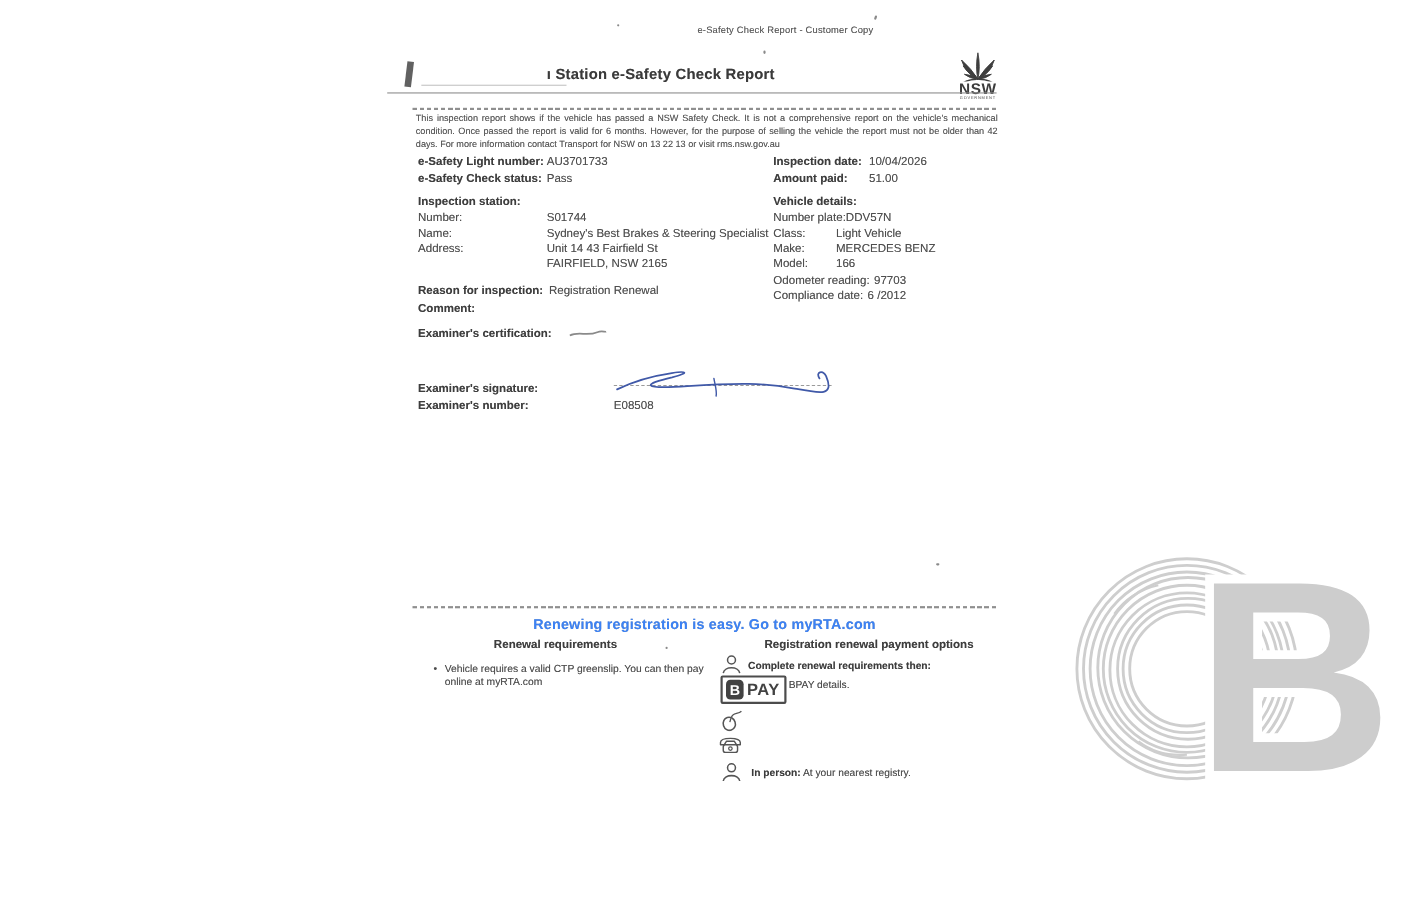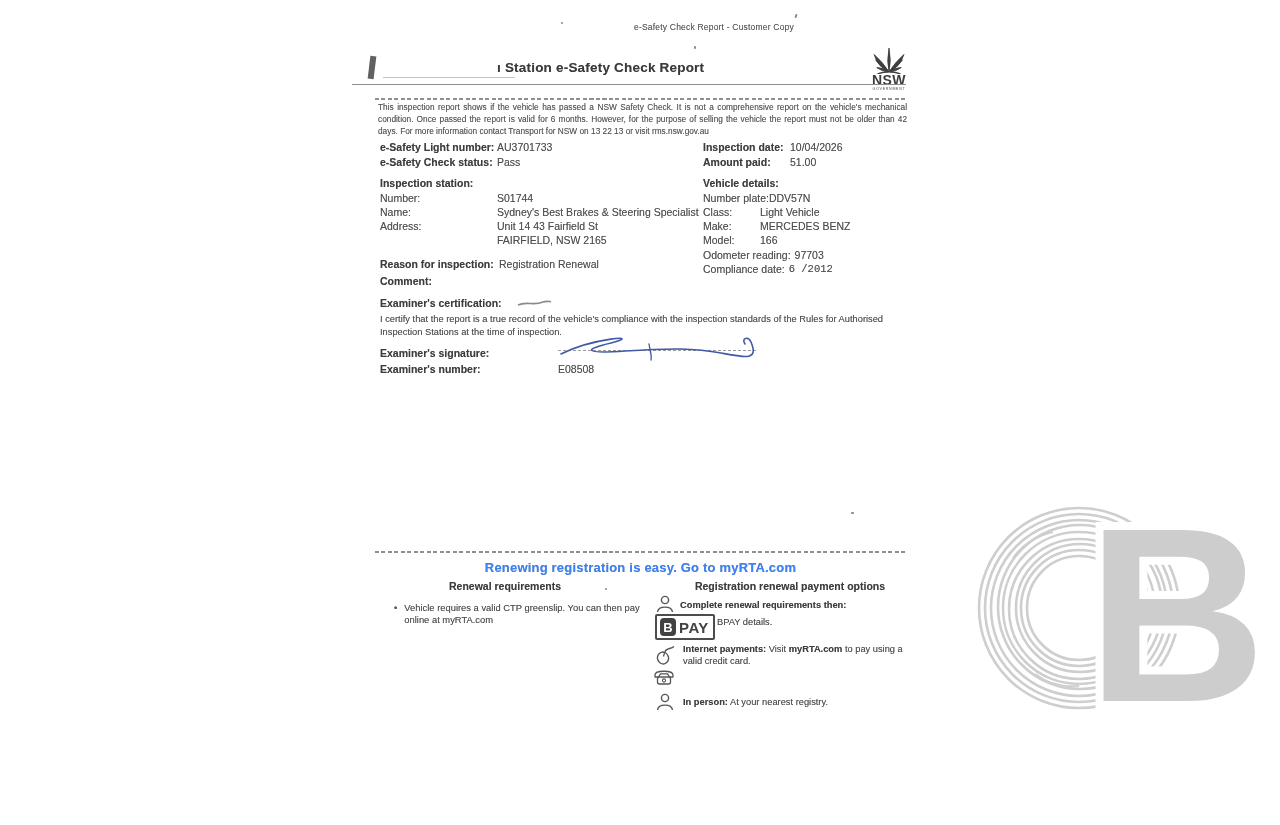--- a/index.html
+++ b/index.html
@@ -134,34 +134,33 @@
   <div class="abs frow doc" style="left:703px; top:233px;">
     <span class="val" style="min-width:57px;">Model:</span>
     <span class="val">166</span>
   </div>
   <div class="abs frow doc" style="left:703px; top:248px;">
     <span class="val">Odometer reading:</span>
     <span class="val" style="margin-left:4px;">97703</span>
   </div>
   <div class="abs frow doc" style="left:703px; top:262px;">
     <span class="val">Compliance date:</span>
-    <span class="val" style="margin-left:4px;font-family:Liberation Mono, monospace;">6 /2012</span>
+    <span class="val" style="margin-left:4px;">6 /2012</span>
   </div>
 
   <div class="abs frow doc" style="left:380px; top:257px;">
     <span class="lbl lw117">Reason for inspection:</span>
     <span class="val" style="margin-left:2px;">Registration Renewal</span>
   </div>
   <div class="abs frow lbl doc" style="left:380px; top:274px;">Comment:</div>
 
   <div class="abs frow lbl doc" style="left:380px; top:296px;">Examiner's certification:</div>
   <svg class="abs" style="left:516px; top:297px;" width="36" height="12" viewBox="0 0 36 12">
     <path d="M2 8 C 10 4 18 9 27 5 C 31 3.5 34 5 35 4.5" fill="none" stroke="#8a8a8a" stroke-width="1.6"></path>
   </svg>
-  <div class="abs cert-text doc" style="left:380px; top:313px; width:524px;">I certify that the report is a true record of the vehicle's compliance with the inspection standards of the Rules for Authorised Inspection Stations at the time of inspection.</div>
 
   <div class="abs frow lbl doc" style="left:380px; top:346px;">Examiner's signature:</div>
   <div class="abs sig-line" style="left:558px; top:350px; width:198px;"></div>
   <svg class="abs" style="left:553px; top:330px;" width="222" height="36" viewBox="0 0 222 36">
     <path d="M8 24 C 40 8 92 4 58 13 C 32 19 28 24 72 21 C 118 18 142 18 168 23 C 192 27.5 206 31 198 12 C 195 6 188 8 192 14" fill="none" stroke="#4059a8" stroke-width="1.6" stroke-linecap="round"></path>
     <path d="M96 14 C 97 20 99 26 98 30" fill="none" stroke="#4059a8" stroke-width="1.3" stroke-linecap="round"></path>
   </svg>
   <div class="abs frow lbl doc" style="left:380px; top:362px;">Examiner's number:</div>
   <div class="abs frow val doc" style="left:558px; top:362px;">E08508</div>
 
@@ -189,23 +188,20 @@
   </div>
   <div class="abs pay-text doc" style="left:717px; top:617px; width:195px;">
     <span style="display:block;">BPAY details.</span>
   </div>
 
   <svg class="abs" style="left:654px; top:645px;" width="22" height="20" viewBox="0 0 22 20">
     <ellipse cx="9" cy="13" rx="5.5" ry="6" fill="none" stroke="#555" stroke-width="1.4" transform="rotate(-18 9 13)"></ellipse>
     <path d="M10.5 8 L 9.5 11.5" stroke="#555" stroke-width="1.2" fill="none"></path>
     <path d="M11 7 C 12 2.5 17 4.5 20 1.5" fill="none" stroke="#555" stroke-width="1.3"></path>
   </svg>
-  <div class="abs pay-text doc" style="left:683px; top:644px; width:220px;">
-    <b>Internet payments:</b><span> Visit </span><b>myRTA.com</b><span> to pay using a valid credit card.</span>
-  </div>
 
   <svg class="abs" style="left:652px; top:668px;" width="24" height="18" viewBox="0 0 24 18">
     <path d="M3 7 C 3 2 21 2 21 7 L21 9 17.5 9 15.5 5.8 8.5 5.8 6.5 9 3 9 Z" fill="none" stroke="#555" stroke-width="1.3" stroke-linejoin="round"></path>
     <rect x="5.5" y="9" width="13" height="7" rx="2" fill="none" stroke="#555" stroke-width="1.3"></rect>
     <circle cx="12" cy="12.5" r="1.6" fill="none" stroke="#555" stroke-width="1.1"></circle>
   </svg>
 
   <svg class="abs" style="left:655px; top:693px;" width="20" height="18" viewBox="0 0 20 18">
     <circle cx="10" cy="5" r="3.6" fill="none" stroke="#555" stroke-width="1.4"></circle>
     <path d="M2.5 17 C 3.5 10.5 16.5 10.5 17.5 17" fill="none" stroke="#555" stroke-width="1.4"></path>

